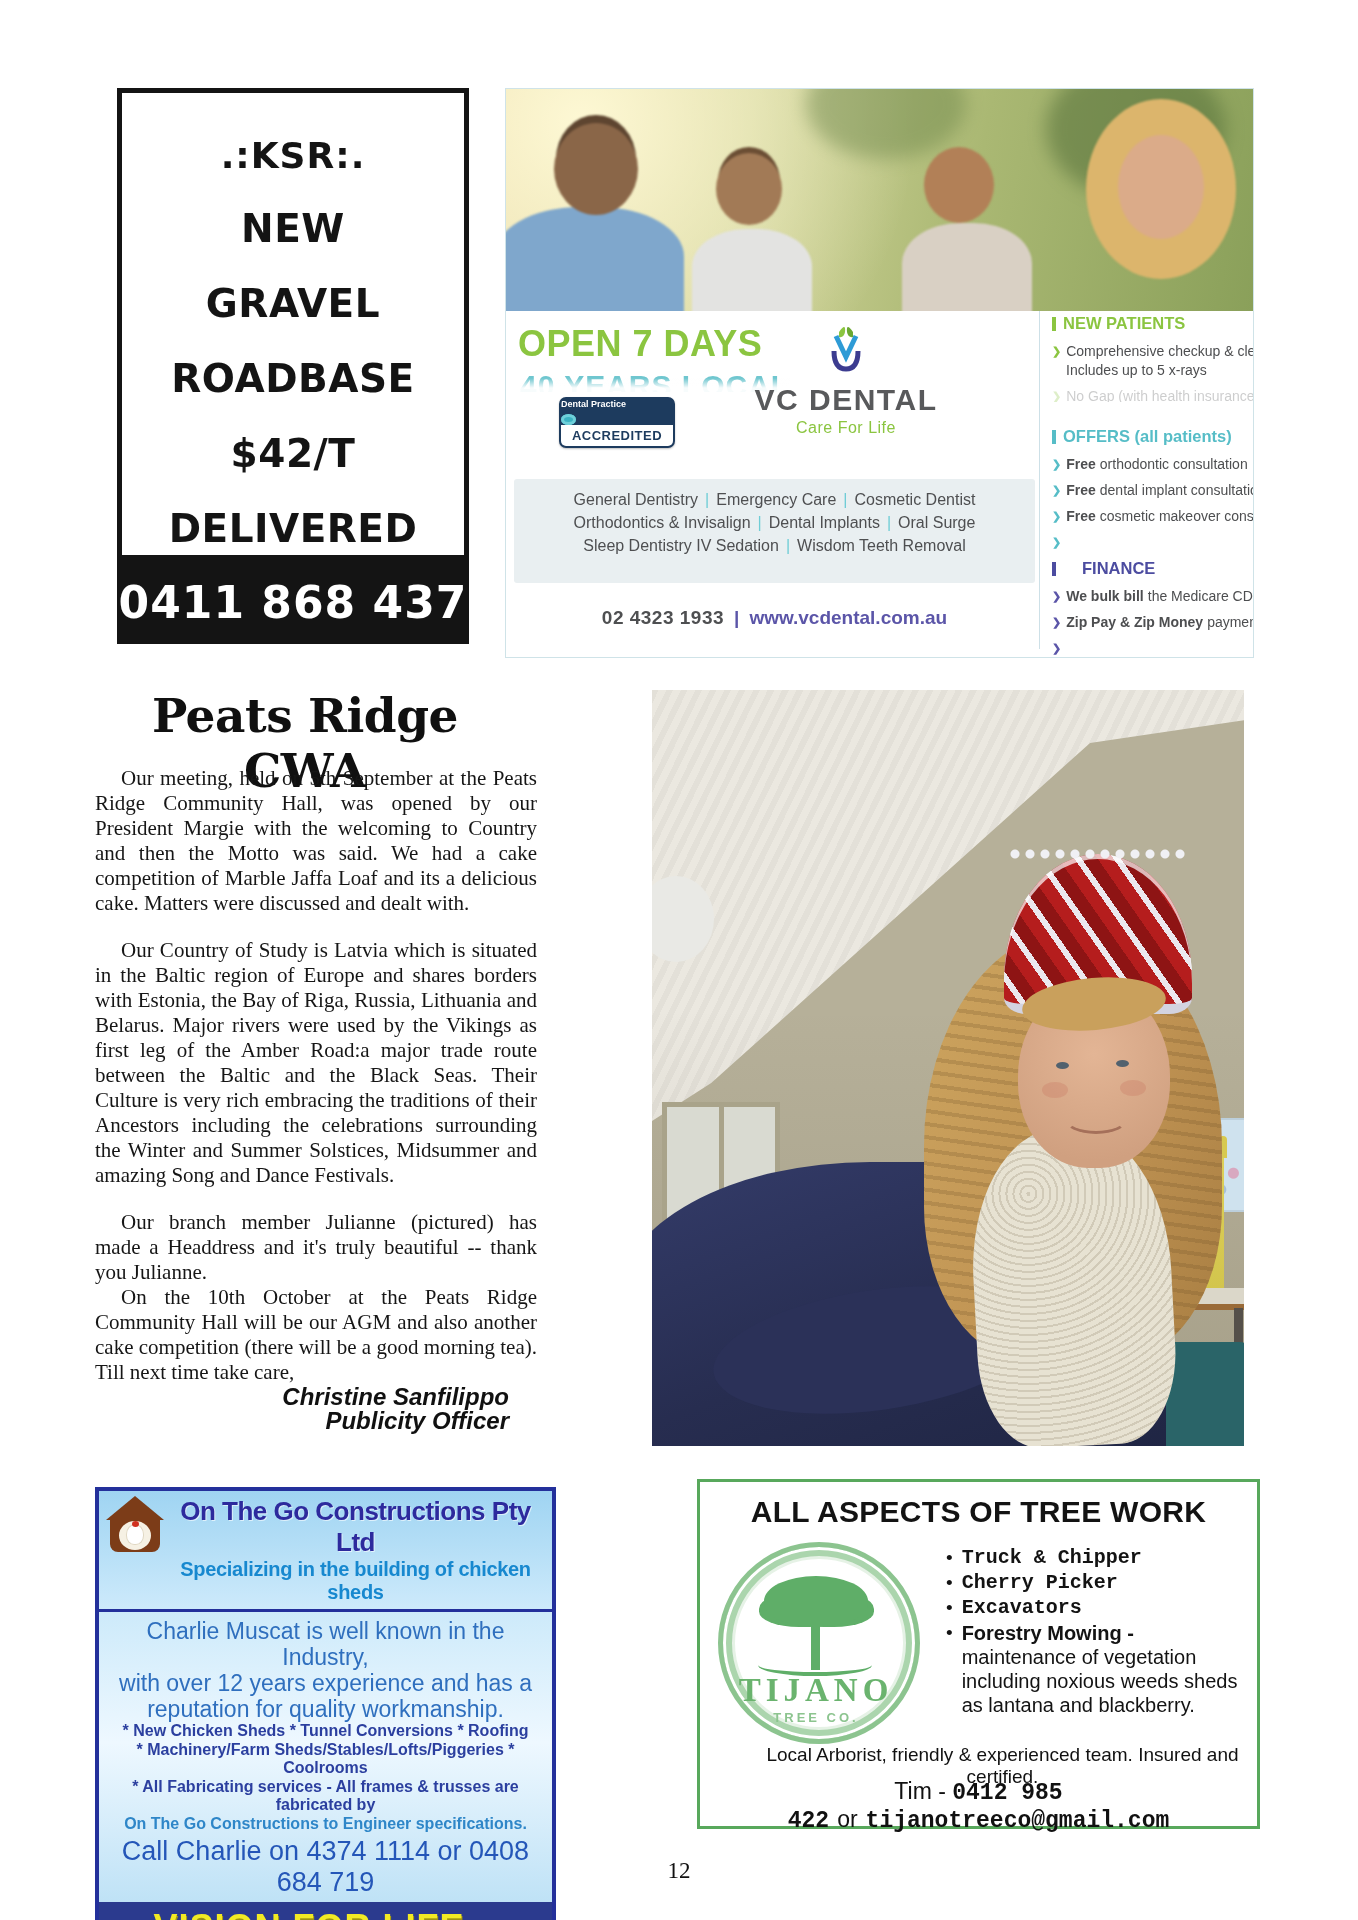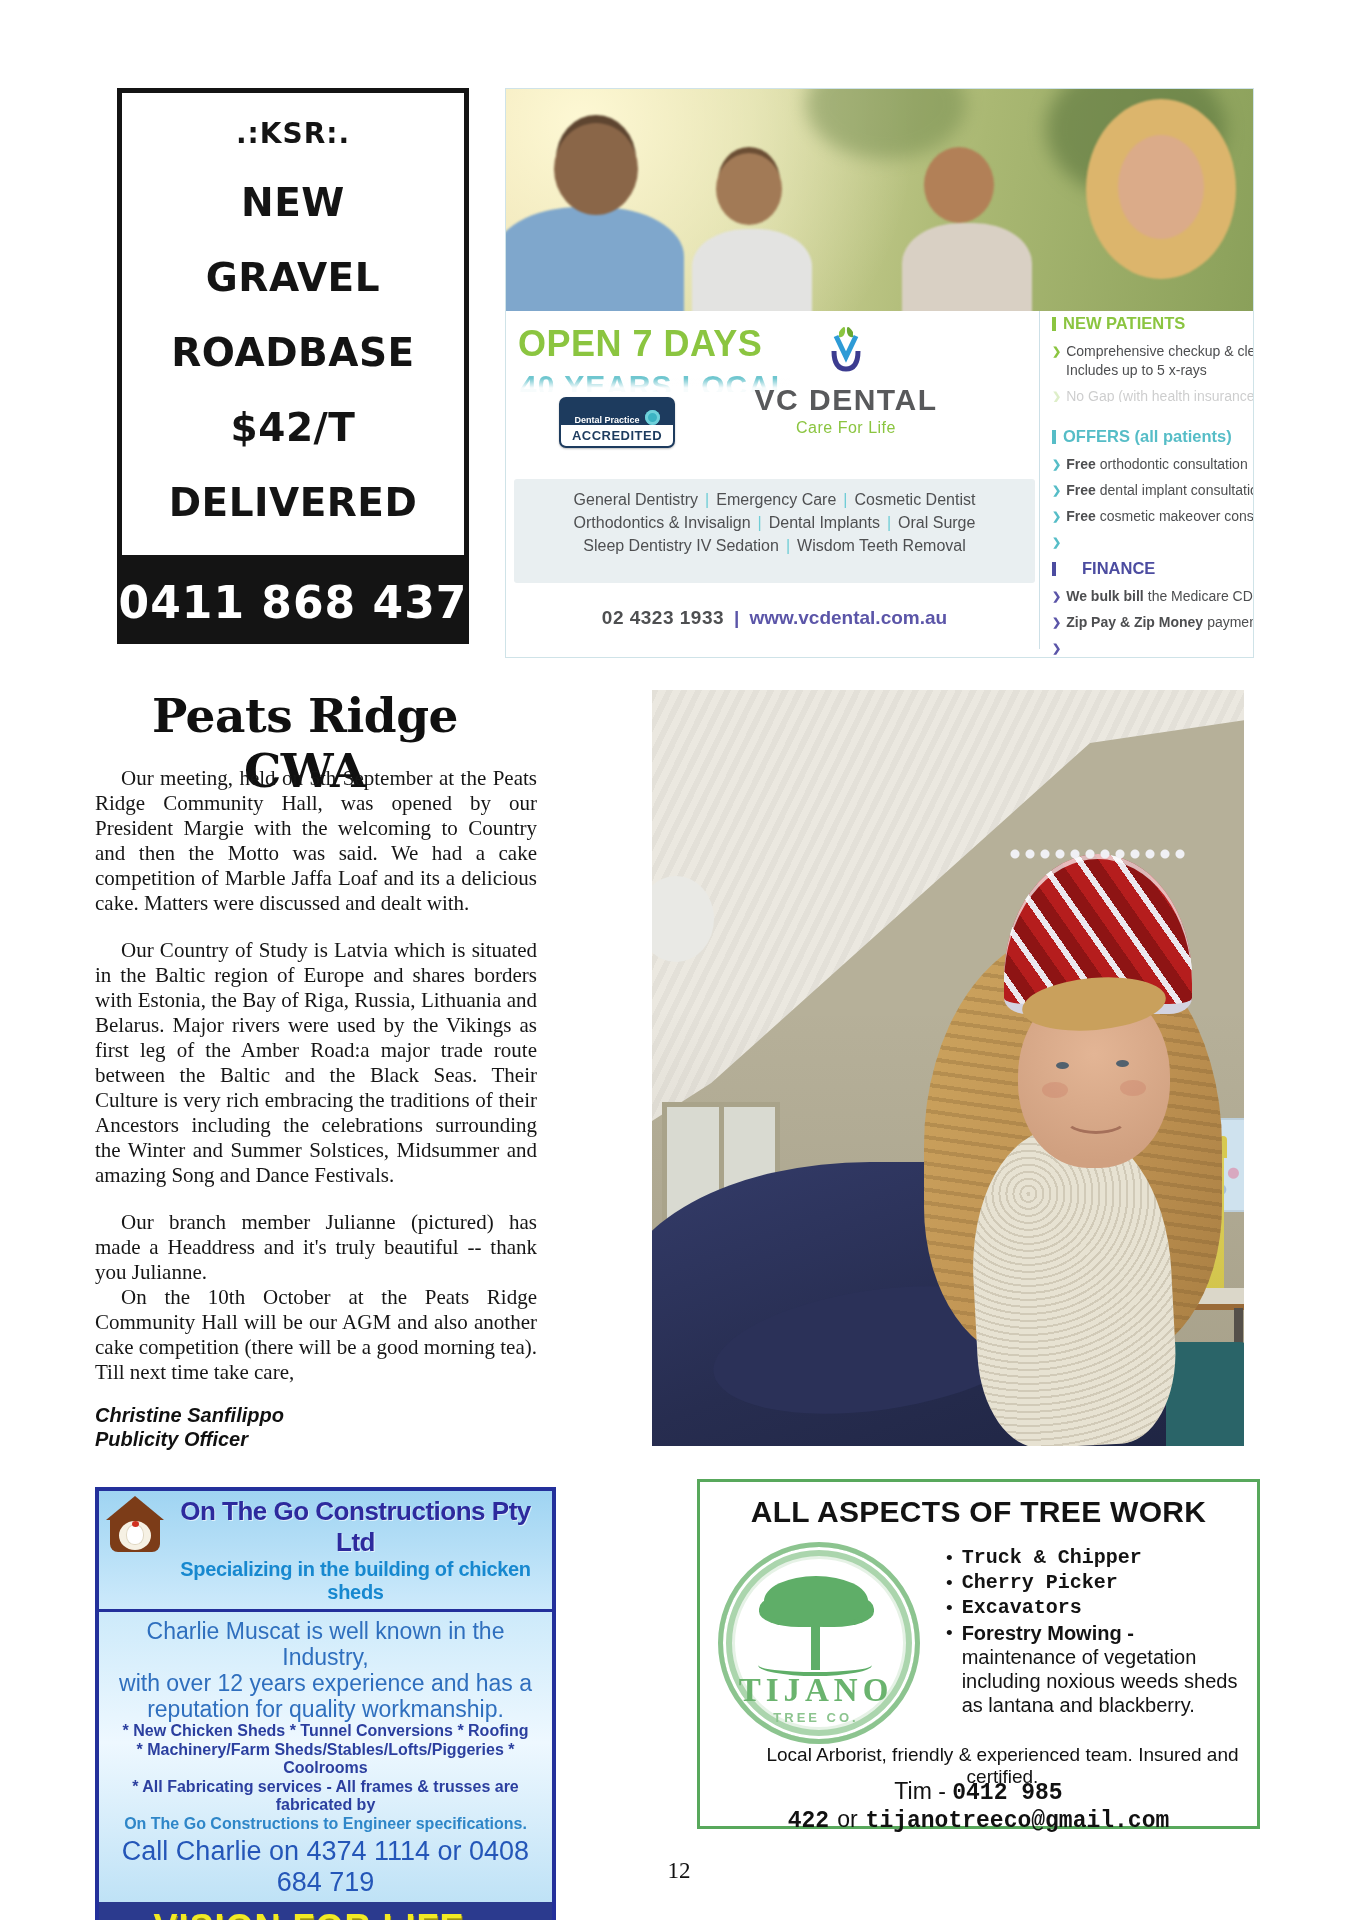--- a/index.html
+++ b/index.html
@@ -3,21 +3,21 @@
 <meta charset="utf-8">
 <style>
   html,body{margin:0;padding:0;background:#888;}
   .page{position:relative;width:1358px;height:1920px;background:#ffffff;margin:0 auto;
         font-family:"Liberation Sans",sans-serif;overflow:hidden;}
 
   
   .ksr-ad{position:absolute;left:117px;top:88px;width:352px;}
   .ksr-box{border:5px solid #141414;background:#fff;height:462px;text-align:center;
            font-family:"DejaVu Sans",sans-serif;color:#141414;}
-  .ksr-brand{font-size:28px;font-weight:bold;padding-top:24px;letter-spacing:1px;}
+  .ksr-brand{font-size:36px;font-weight:bold;padding-top:24px;letter-spacing:1px;margin-top:18px;}
   .ksr-line{font-size:39px;font-weight:bold;margin-top:30px;letter-spacing:0.5px;}
   .ksr-phone{background:#141414;color:#fff;height:84px;display:flex;align-items:center;
              justify-content:center;font-family:"DejaVu Sans",sans-serif;
              font-size:44px;font-weight:bold;letter-spacing:1px;}
 
   
   .dental-ad{position:absolute;left:505px;top:88px;width:747px;height:568px;background:#fff;
              border:1px solid #cfe3e8;overflow:hidden;}
   .family-photo{position:absolute;left:0;top:0;width:747px;height:222px;overflow:hidden;
     background:radial-gradient(circle at 10% 15%,rgba(255,250,215,.95),rgba(255,242,190,0) 48%),
@@ -27,21 +27,21 @@
   .fp-head{position:absolute;border-radius:50%;}
   .fp-torso{position:absolute;border-radius:45% 45% 0 0;}
   .dental-content{position:absolute;left:0;top:222px;right:0;bottom:0;}
   .d-open{position:absolute;left:12px;top:12px;font-size:36px;font-weight:bold;color:#8bc540;letter-spacing:0.5px;}
   .d-years{position:absolute;left:14px;top:58px;height:23px;overflow:hidden;
            font-size:30px;font-weight:bold;color:#56bdc7;letter-spacing:1px;opacity:.85;}
   .d-years::after{content:"";position:absolute;inset:0;
            background:linear-gradient(180deg,rgba(255,255,255,0) 40%,rgba(255,255,255,.95) 82%);}
   .d-badge{position:absolute;left:53px;top:86px;width:112px;border-radius:7px;overflow:hidden;
            border:2px solid #1d3b5e;background:#1d3b5e;box-shadow:0 1px 2px rgba(0,0,0,.25);}
-  .d-badge-top{display:flex;align-items:flex-end;justify-content:center;gap:5px;height:26px;}
+  .d-badge-top{display:flex;align-items:flex-start;justify-content:center;gap:5px;height:26px;flex-direction:column;}
   .d-badge-top span{color:#fff;font-size:9px;font-weight:bold;}
   .d-badge-dot{width:15px;height:15px;border-radius:50%;background:#3bb3c3;
                box-shadow:inset 0 0 0 3px #6fd0da;}
   .d-badge-bottom{background:#fff;color:#1d3b5e;font-weight:bold;font-size:13px;
                   text-align:center;padding:3px 0;letter-spacing:0.5px;}
   .d-logo{position:absolute;left:240px;top:10px;width:200px;text-align:center;}
   .d-logo-name{font-size:30px;font-weight:600;color:#58595b;letter-spacing:1.5px;margin-top:2px;}
   .d-logo-tag{font-size:16px;color:#8bc540;margin-top:2px;letter-spacing:0.5px;}
   .d-services{position:absolute;left:8px;top:168px;width:521px;height:104px;background:#e9eff1;
               border-radius:3px;text-align:center;padding-top:9px;box-sizing:border-box;
@@ -67,23 +67,23 @@
 
   
   .article-title{position:absolute;left:95px;top:688px;width:420px;text-align:center;
                  font-family:"DejaVu Serif",serif;font-weight:bold;font-size:47px;color:#101010;
                  letter-spacing:-0.5px;}
   .article-body{position:absolute;left:95px;top:766px;width:442px;
                 font-family:"Liberation Serif",serif;font-size:21px;line-height:25px;
                 color:#161616;text-align:justify;}
   .article-body p{margin:0;text-indent:26px;}
   .article-body p.sp{margin-bottom:22px;}
-  .signature{margin-top:18px;text-align:left;padding-right:28px;
+  .signature{text-align:right;padding-right:28px;
              font-family:"Liberation Sans",sans-serif;font-style:italic;font-weight:bold;
-             font-size:20px;line-height:24px;color:#111;}
+             font-size:24px;line-height:24px;color:#111;}
 
   
   .cwa-photo{position:absolute;left:652px;top:690px;width:592px;height:756px;overflow:hidden;
              background:#b6b099;}
   .ph-ceiling{position:absolute;inset:0;background:#ebe8e0;
       clip-path:polygon(0 0,100% 0,100% 4%,74% 7%,10% 52%,0 57%);
       filter:drop-shadow(4px 5px 3px rgba(90,78,56,.55));}
   .ph-ceiling::after{content:"";position:absolute;inset:0;
       background:repeating-linear-gradient(116deg,rgba(0,0,0,.035) 0 6px,transparent 6px 13px);}
   .ph-shade{position:absolute;inset:0;background:linear-gradient(180deg,rgba(0,0,0,0) 42%,rgba(66,56,36,.14) 100%);}

